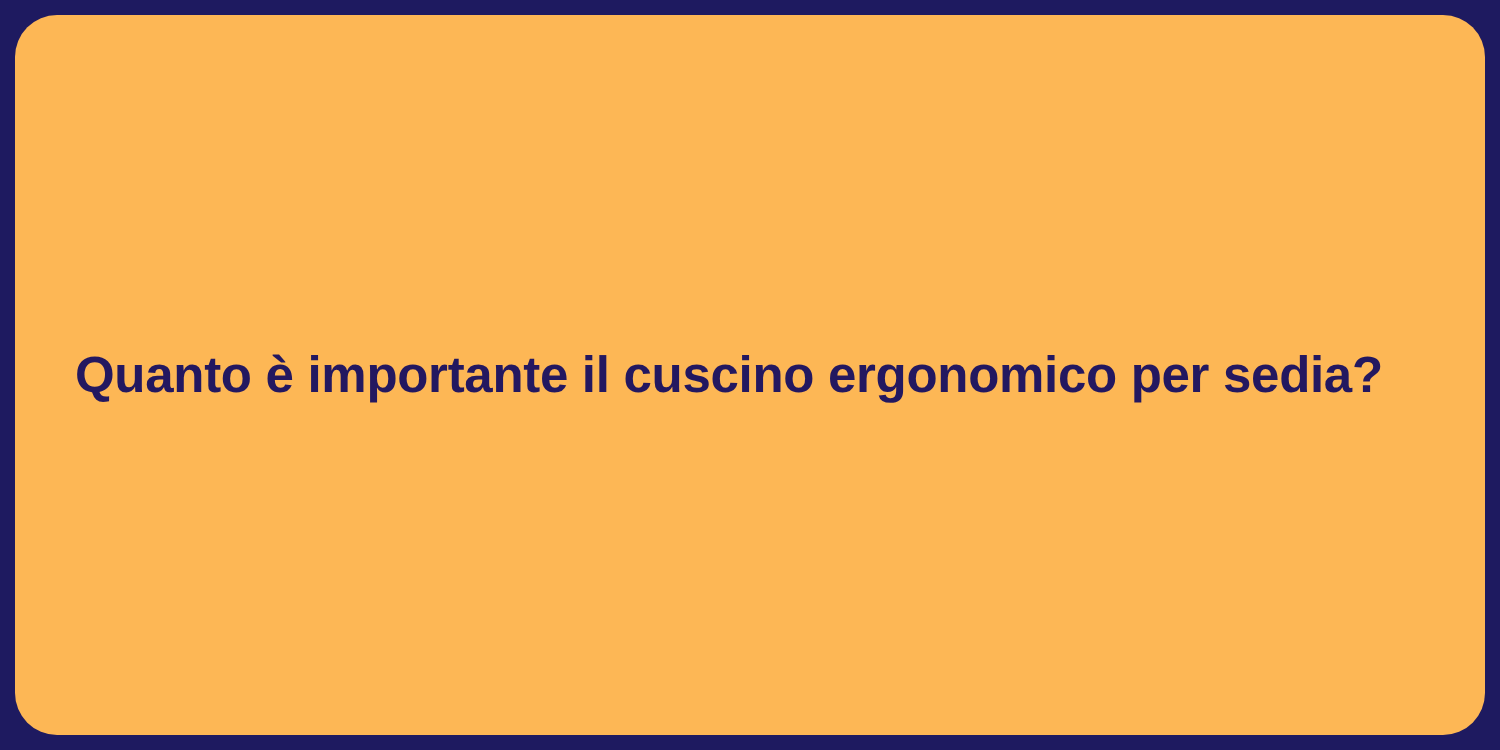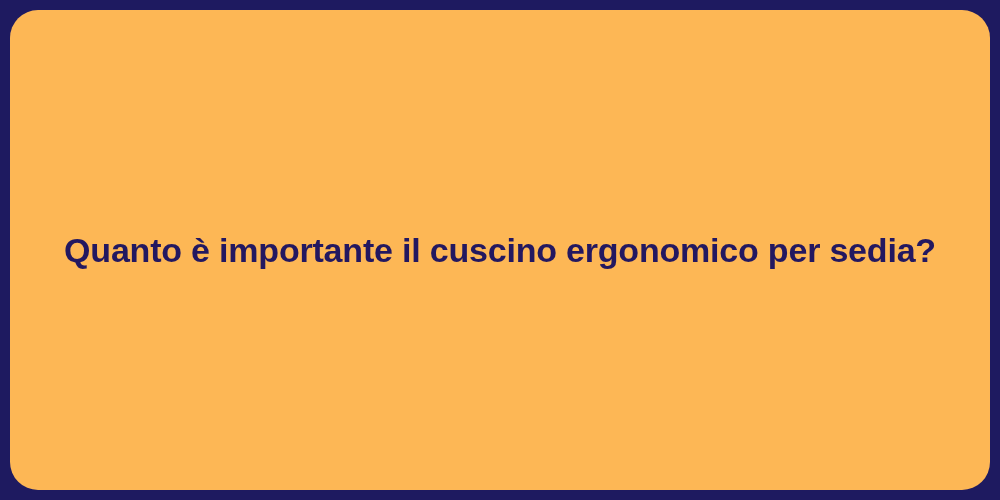--- a/index.html
+++ b/index.html
@@ -27,21 +27,21 @@
 
   
   .card {
     box-sizing: border-box;
     width: 100%;
     height: 100%;
     background: #fdb755;
     border-radius: 28px;
     display: flex;
     align-items: center;
-    justify-content: center;
+    justify-content: flex-start;
     padding: 0 40px;
   }
 
   .headline {
     margin: 0;
     color: #231860;
     font-family: "Liberation Sans", sans-serif;
     font-size: 34px;
     font-weight: bold;
     line-height: 1.25;

